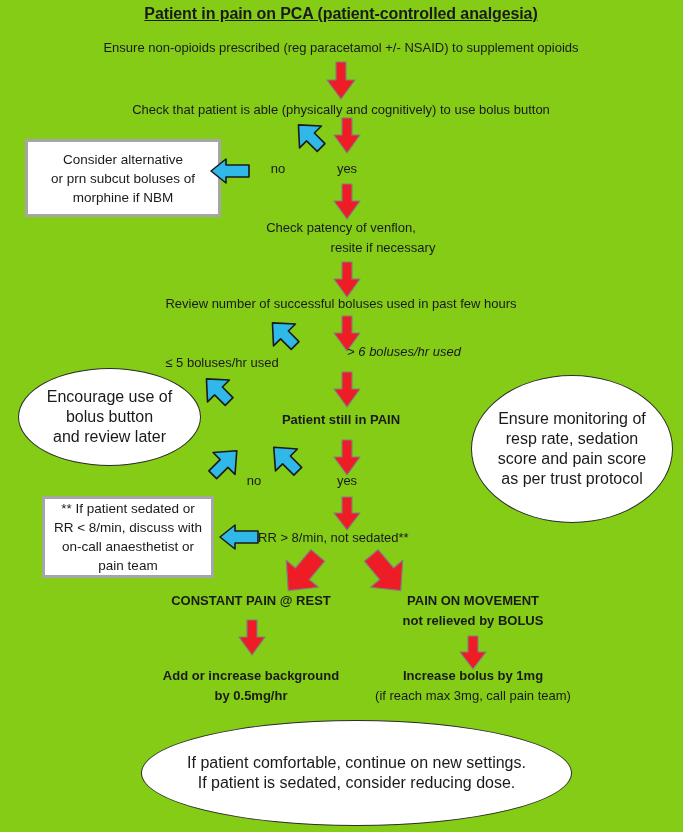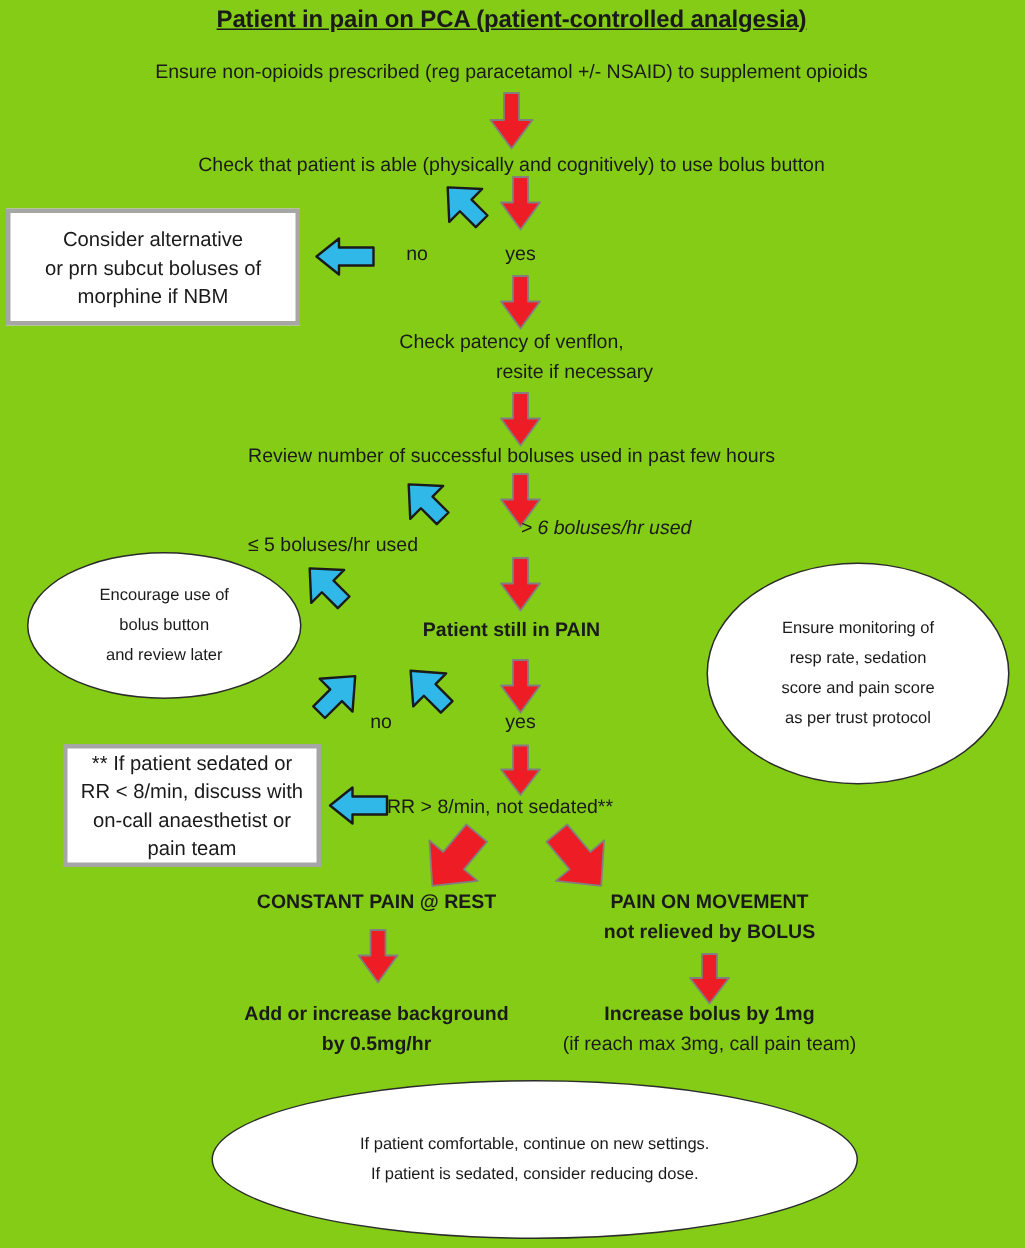--- a/index.html
+++ b/index.html
@@ -56,21 +56,21 @@
   .ellipse {
     position: absolute;
     border: 1.4px solid #2b2b2b;
     border-radius: 50%;
     background: #ffffff;
     box-sizing: border-box;
     display: flex;
     align-items: center;
     justify-content: center;
     text-align: center;
-    font-size: 11px;
+    font-size: 16px;
     line-height: 20px;
   }
   .ellipse .inner, .greybox .inner {
     width: 100%;
   }
   
   .arrow {
     position: absolute;
   }
   .arrow svg {
@@ -102,21 +102,21 @@
       </g>
     </svg>
   </div>
 
   <div class="arrow" style="left:333px; top:118px;">
     <svg width="28" height="36" viewBox="0 0 28 36">
       <polygon points="9,0 19,0 19,17 27,17 14,35 1,17 9,17" fill="#ee1c24" stroke="#808080" stroke-width="1.2" stroke-linejoin="round"></polygon>
     </svg>
   </div>
 
-  <div class="greybox" style="left:4px; top:139px; width:196px; height:78px;">
+  <div class="greybox" style="left:25px; top:139px; width:196px; height:78px;">
     <div class="inner">
       <div>Consider alternative</div>
       <div>or prn subcut boluses of</div>
       <div>morphine if NBM</div>
     </div>
   </div>
 
   <div class="arrow" style="left:210px; top:158px;">
     <svg width="40" height="26" viewBox="0 0 40 26">
       <polygon points="39,7 39,19 16,19 16,25 1,13 16,1 16,7" fill="#2fb8e8" stroke="#1a1a1a" stroke-width="1.6" stroke-linejoin="round"></polygon>

